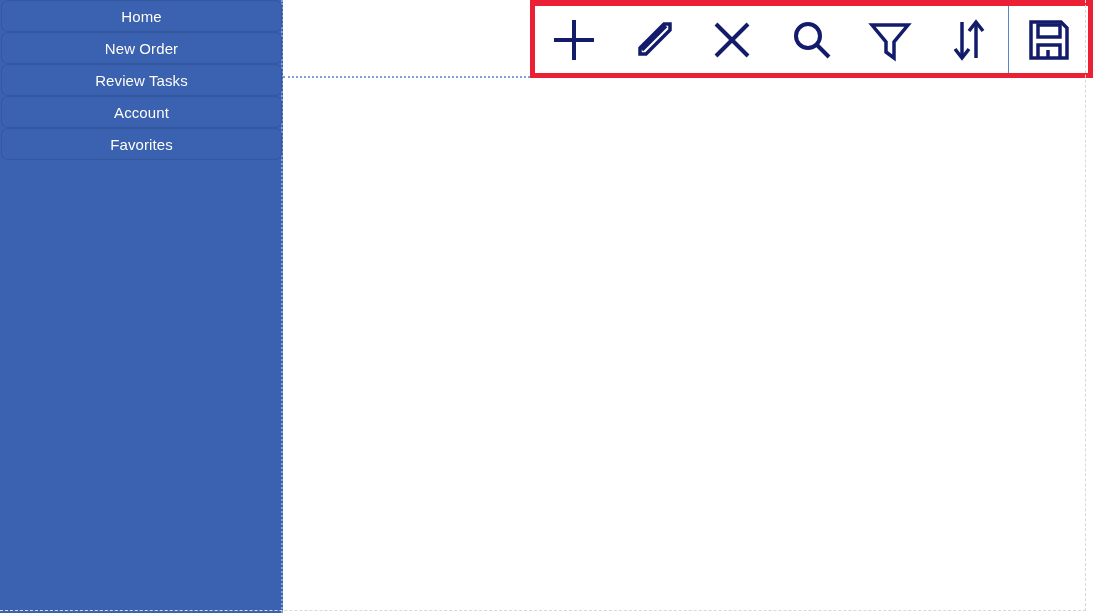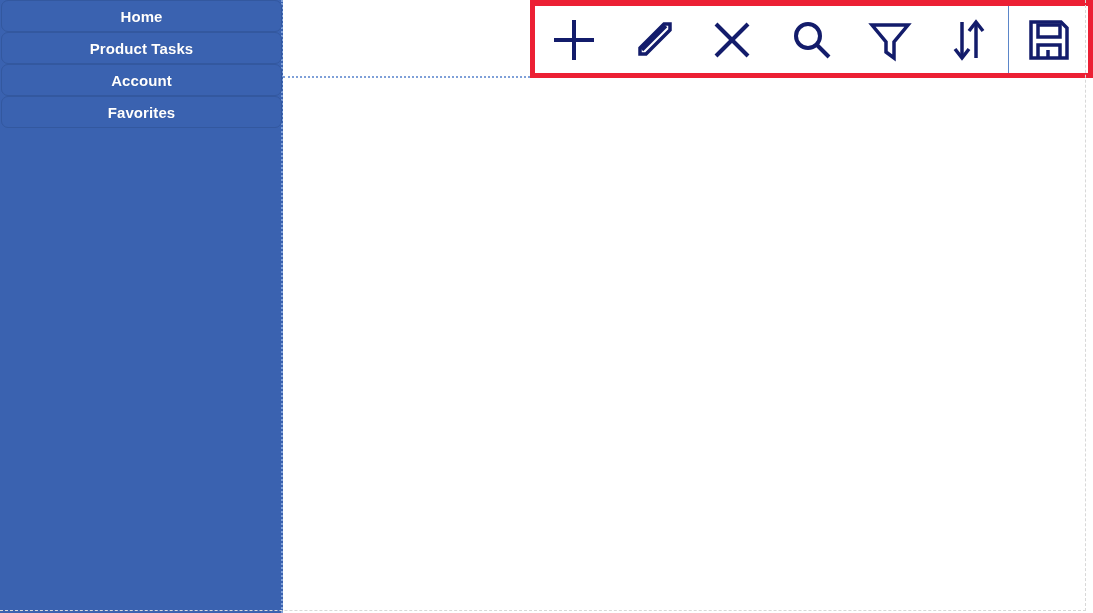--- a/index.html
+++ b/index.html
@@ -57,21 +57,21 @@
   }
   .nav-item {
     position: relative;
     display: block;
     height: 32px;
     line-height: 31px;
     margin: 0 1px;
     background: #3a62b0;
     color: #ffffff;
     font-size: 15px;
-    font-weight: bold;
+    font-weight: normal;
     text-align: center;
     border: 1px solid #33589f;
     border-radius: 7px;
     box-sizing: border-box;
     letter-spacing: 0.1px;
     text-shadow: 0 0 1px rgba(0,0,0,0.18);
     cursor: pointer;
     user-select: none;
   }
   .nav-item + .nav-item { margin-top: 0px; }
@@ -156,21 +156,24 @@
 <body>
 
 <div id="app-root">
 
   <nav class="sidebar">
     <ul class="nav-list">
       <li class="nav-item">
         <span>Home</span>
       </li>
       <li class="nav-item">
-        <span>Product Tasks</span>
+        <span>New Order</span>
+      </li>
+      <li class="nav-item">
+        <span>Review Tasks</span>
       </li>
       <li class="nav-item">
         <span>Account</span>
       </li>
       <li class="nav-item">
         <span>Favorites</span>
       </li>
     </ul>
   </nav>
 

